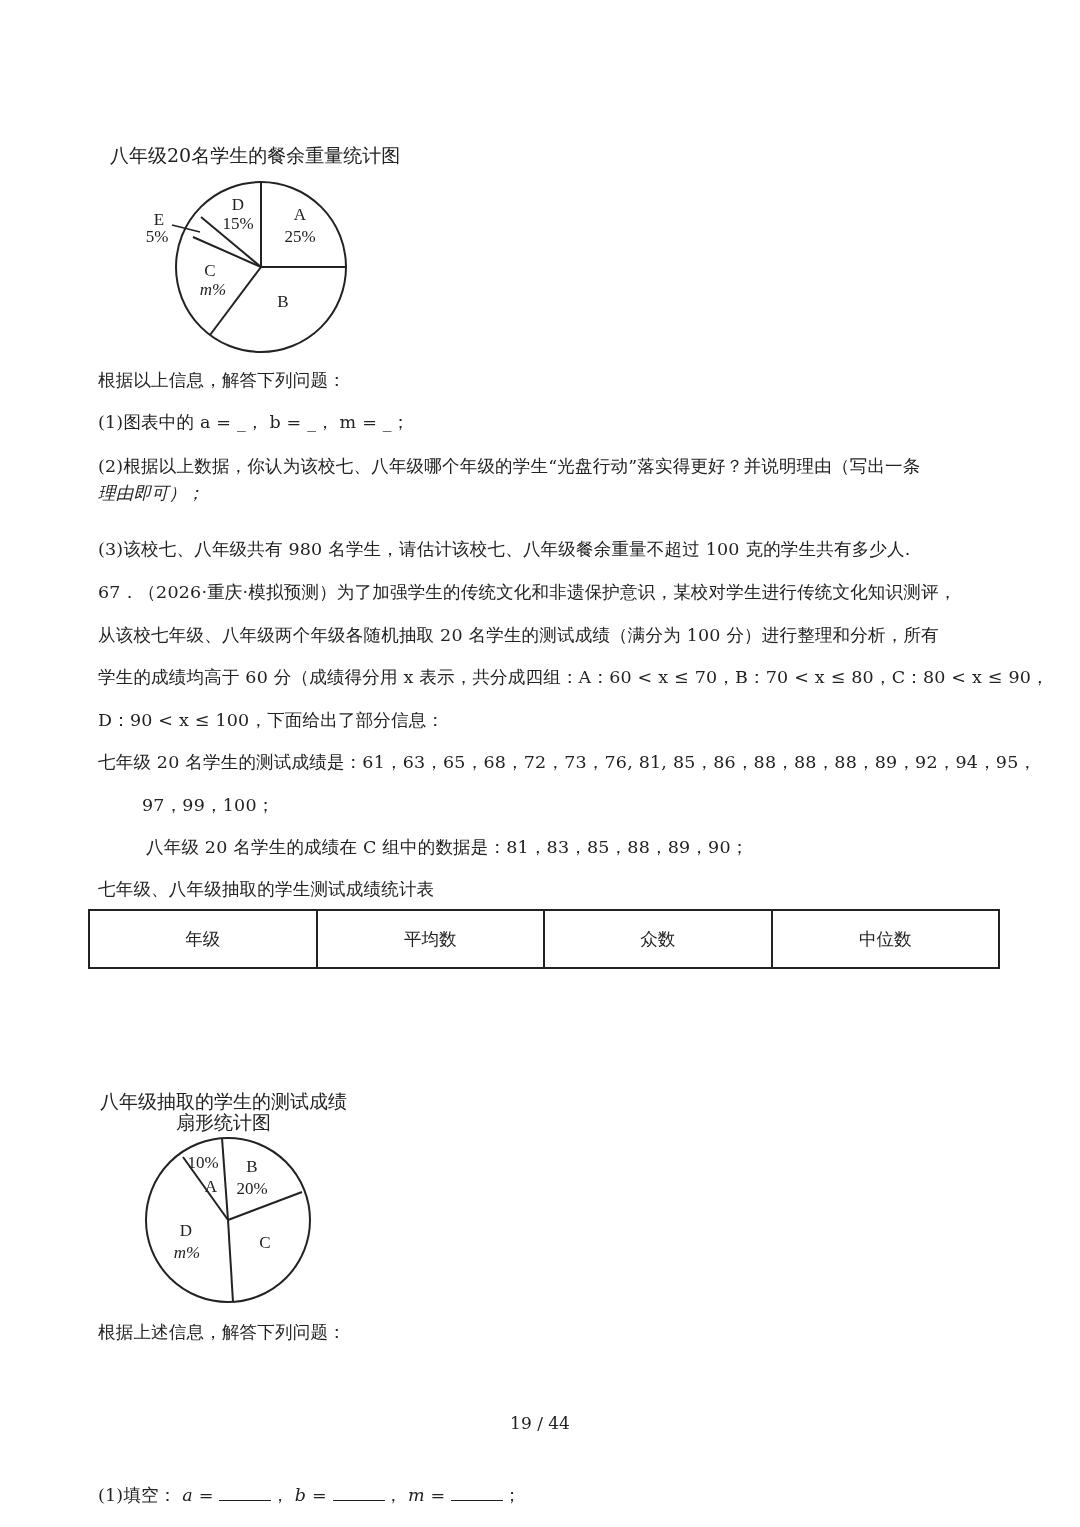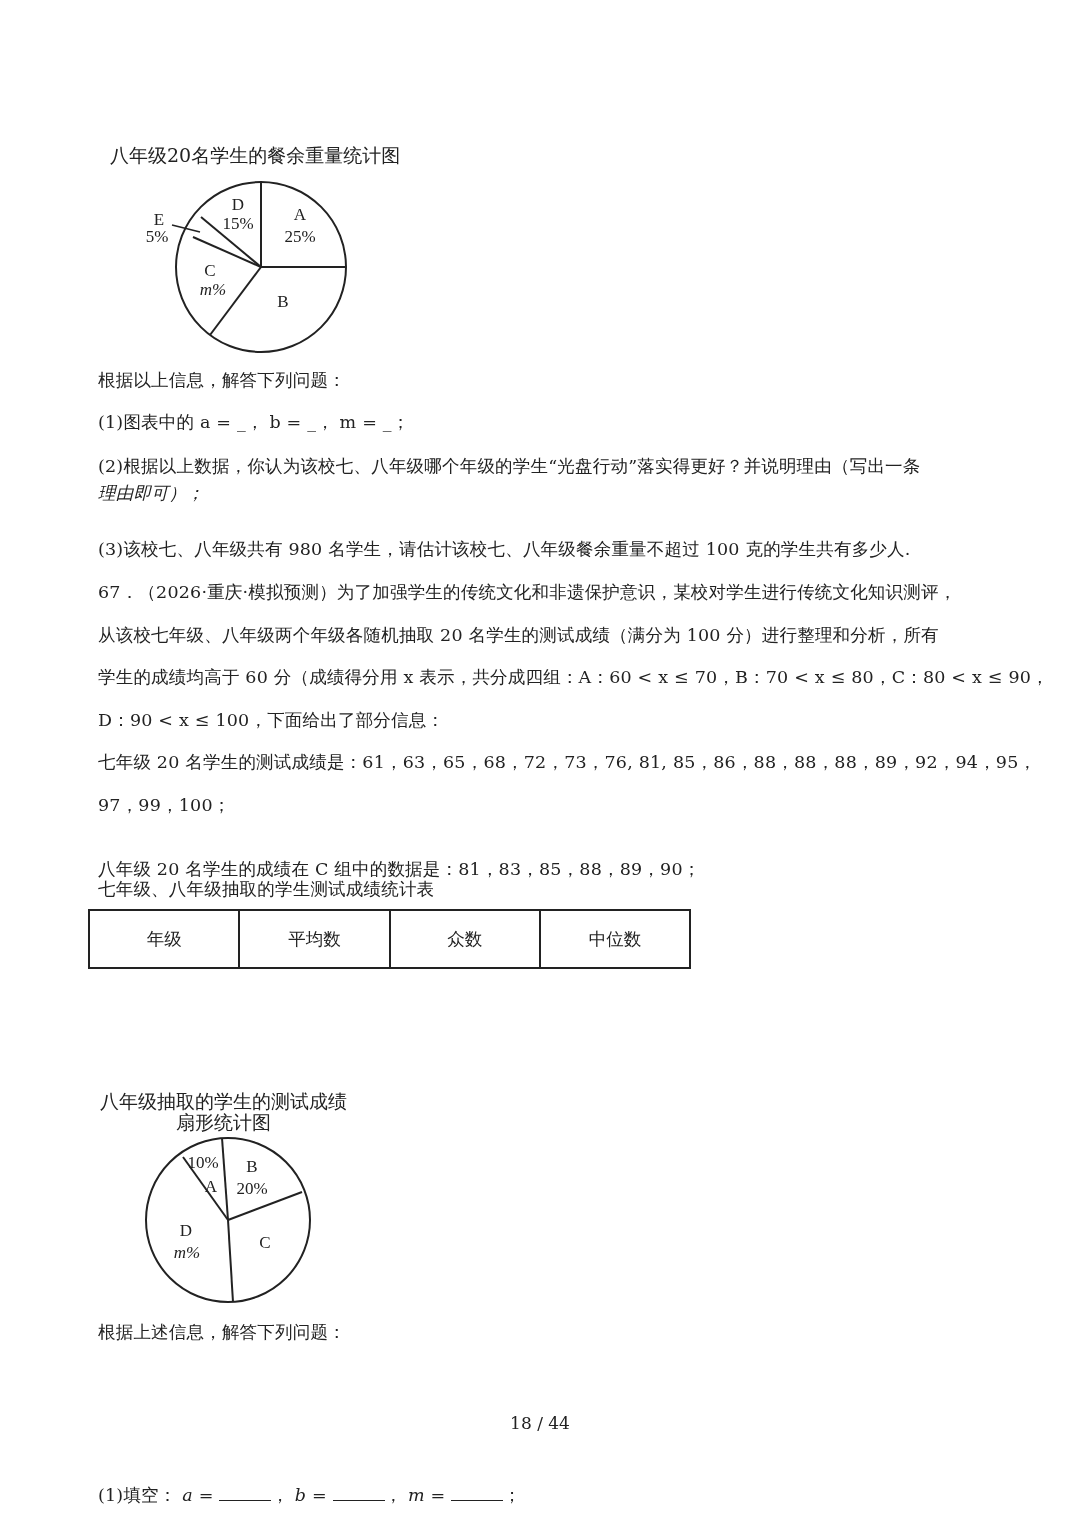--- a/index.html
+++ b/index.html
@@ -6,21 +6,21 @@
     body {
       width: 1080px; height: 1527px; position: relative; overflow: hidden;
       font-family: "DejaVu Serif", "Liberation Serif", serif;
       color: #222;
     }
     .abs { position: absolute; }
     .line { position: absolute; left: 98px; font-size: 17.5px; line-height: 22px; white-space: nowrap; letter-spacing: 0.2px; }
     .chart-title { position: absolute; font-size: 19px; white-space: nowrap; }
     svg text { font-family: "Liberation Serif", "DejaVu Serif", serif; fill: #222; }
     table.stats {
-      position: absolute; left: 88px; top: 909px; width: 603px;
+      position: absolute; left: 88px; top: 909px; width: 912px;
       border-collapse: collapse; font-size: 17.5px;
     }
     table.stats td {
       border: 2px solid #222; height: 54px; text-align: center; width: 25%;
     }
     .it { font-style: italic; }
     .blank { display: inline-block; width: 52px; border-bottom: 1px solid #222; height: 16px; vertical-align: baseline; }
     .page-num { position: absolute; left: 0; width: 1080px; top: 1413px; text-align: center; font-size: 17px; }
   </style>
 </head>
@@ -52,22 +52,22 @@
 <div class="line" style="top:411px;">(1)图表中的 a = _， b = _， m = _；</div>
 <div class="line" style="top:455px;">(2)根据以上数据，你认为该校七、八年级哪个年级的学生“光盘行动”落实得更好？并说明理由（写出一条</div>
 <div class="line" style="top:482px;font-style:italic;">理由即可）；</div>
 <div class="line" style="top:538px;">(3)该校七、八年级共有 980 名学生，请估计该校七、八年级餐余重量不超过 100 克的学生共有多少人.</div>
 
 <div class="line" style="top:581px;">67．（2026·重庆·模拟预测）为了加强学生的传统文化和非遗保护意识，某校对学生进行传统文化知识测评，</div>
 <div class="line" style="top:624px;">从该校七年级、八年级两个年级各随机抽取 20 名学生的测试成绩（满分为 100 分）进行整理和分析，所有</div>
 <div class="line" style="top:666px;">学生的成绩均高于 60 分（成绩得分用 x 表示，共分成四组：A：60 &lt; x ≤ 70，B：70 &lt; x ≤ 80，C：80 &lt; x ≤ 90，</div>
 <div class="line" style="top:709px;">D：90 &lt; x ≤ 100，下面给出了部分信息：</div>
 <div class="line" style="top:751px;">七年级 20 名学生的测试成绩是：61，63，65，68，72，73，76, 81, 85，86，88，88，88，89，92，94，95，</div>
-<div class="line" style="top:794px;">97，99，100；</div>
-<div class="line" style="top:858px;">八年级 20 名学生的成绩在 C 组中的数据是：81，83，85，88，89，90；</div>
+<div class="line" style="top:794px;margin-left:44px;">97，99，100；</div>
+<div class="line" style="top:836px;margin-left:48px;">八年级 20 名学生的成绩在 C 组中的数据是：81，83，85，88，89，90；</div>
 <div class="line" style="top:878px;">七年级、八年级抽取的学生测试成绩统计表</div>
 
 <table class="stats">
   <tbody>
       <tr>
     <td>年级</td>
     <td>平均数</td>
     <td>众数</td>
     <td>中位数</td>
   </tr>
@@ -97,13 +97,13 @@
 <div class="line" style="top:1440px;margin-top:44px;">
   <span>(1)填空：</span>
   <span class="it">a =</span>
   <span class="blank"></span><span>，</span>
   <span class="it">b =</span>
   <span class="blank"></span><span>，</span>
   <span class="it">m =</span>
   <span class="blank"></span><span>；</span>
 </div>
 
-<div class="page-num">18 / 44</div>
+<div class="page-num">19 / 44</div>
 
 </body></html>

